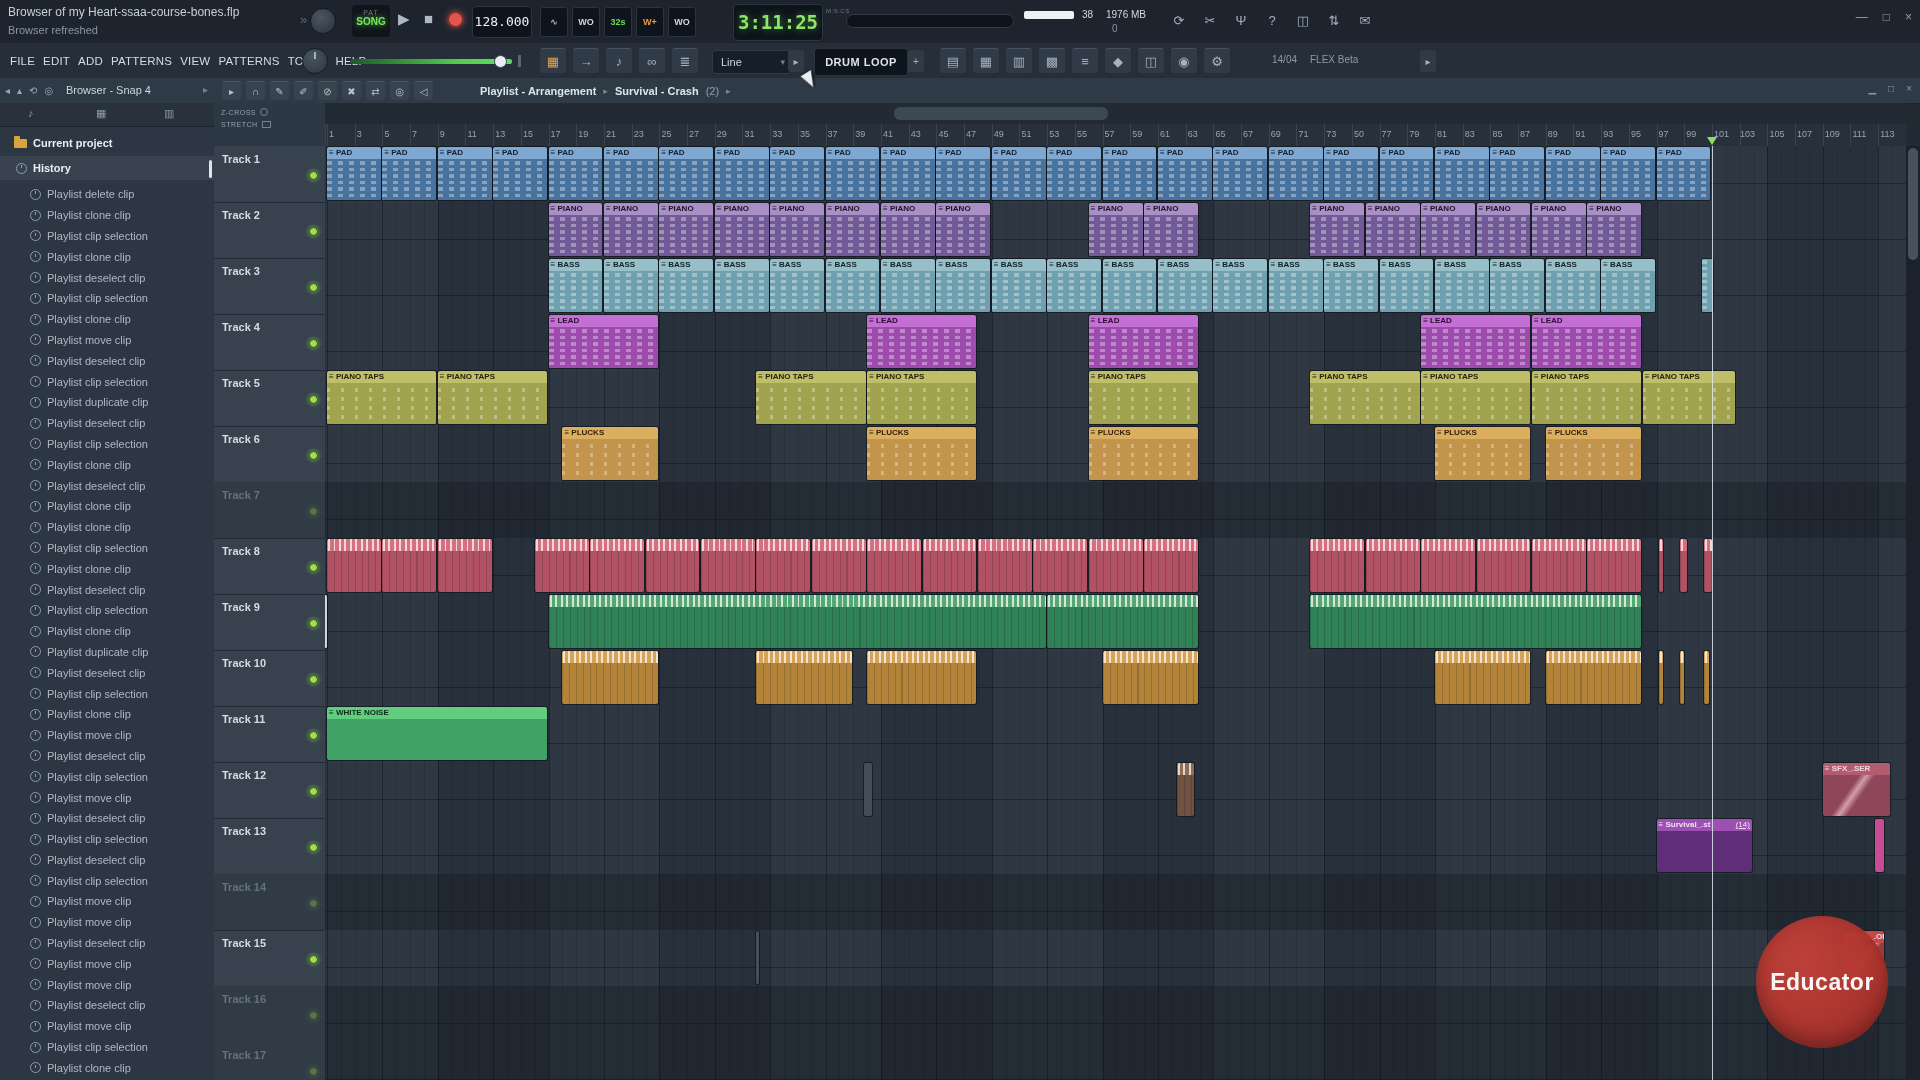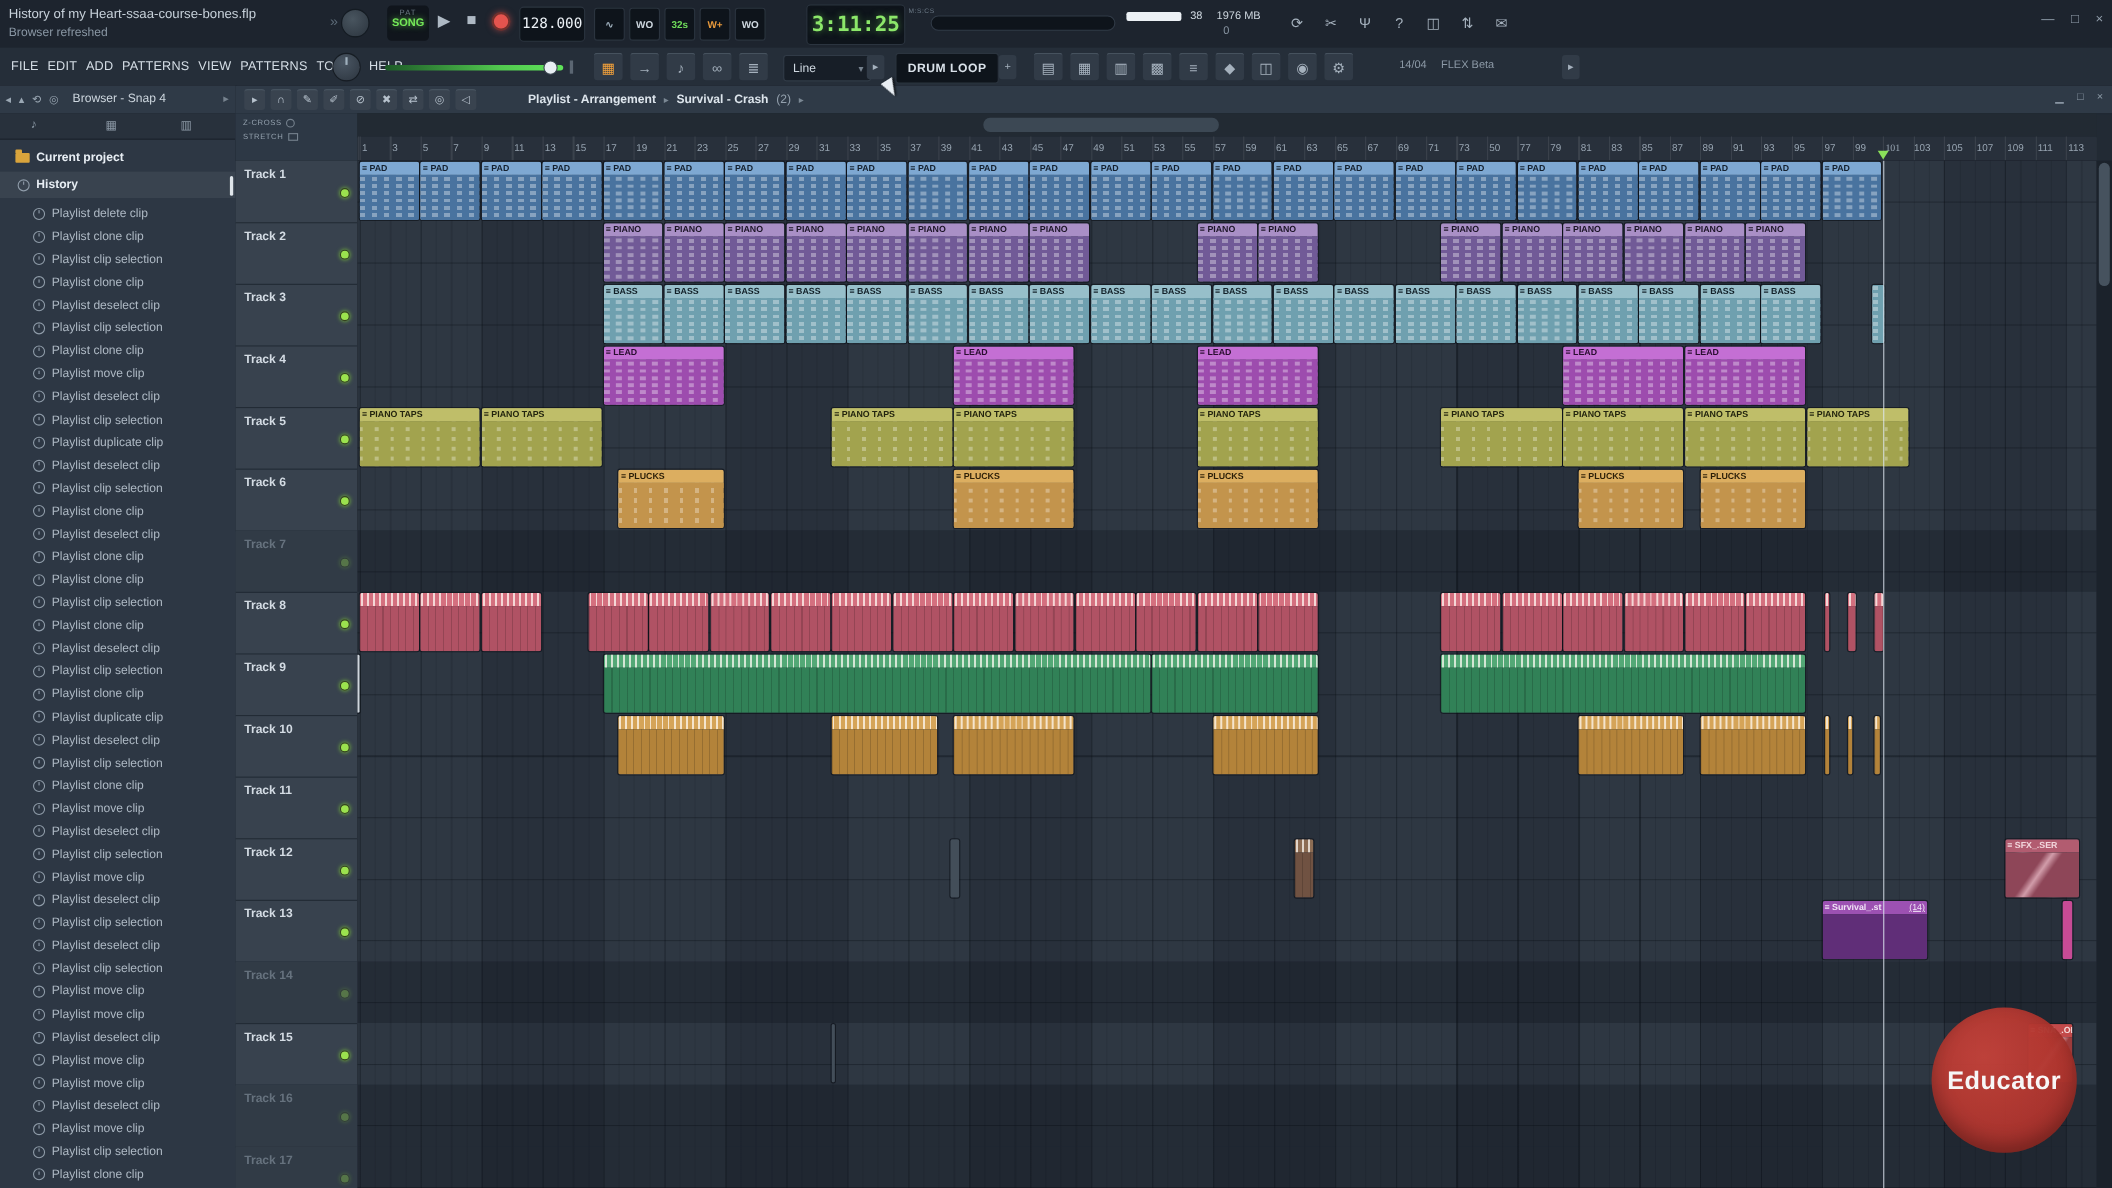--- a/index.html
+++ b/index.html
@@ -138,21 +138,21 @@
   .cursor{position:absolute;left:804px;top:72px;width:0;height:0;z-index:20;
           border-left:5px solid transparent;border-right:7px solid transparent;border-top:16px solid #e9eef3;
           transform:rotate(-32deg);filter:drop-shadow(1px 1px 1px rgba(0,0,0,.8));}
 </style>
 </head>
 <body>
 
 <div class="app">
 
   <div class="titlebar">
-    <div class="win-title">History of my Heart-ssaa-course-bones.flp</div>
+    <div class="win-title">Browser of my Heart-ssaa-course-bones.flp</div>
     <div class="win-status">Browser refreshed</div>
     <div class="hint-chev">»</div>
     <div class="circ1"></div>
     <div class="patsong">
       <span class="pat">PAT</span>
       <span class="song">SONG</span>
     </div>
     <div class="tbtn" style="left:398px">▶</div>
     <div class="tbtn" style="left:424px">■</div>
     <div class="rec"></div>
@@ -518,21 +518,21 @@
           <span class="ruler-num" style="left: 1110px;">81</span>
           <span class="ruler-num" style="left: 1137.7px;">83</span>
           <span class="ruler-num" style="left: 1165.4px;">85</span>
           <span class="ruler-num" style="left: 1193.1px;">87</span>
           <span class="ruler-num" style="left: 1220.8px;">89</span>
           <span class="ruler-num" style="left: 1248.5px;">91</span>
           <span class="ruler-num" style="left: 1276.2px; text-align: right;">93</span>
           <span class="ruler-num" style="left: 1303.9px;">95</span>
           <span class="ruler-num" style="left: 1331.6px;">97</span>
           <span class="ruler-num" style="left: 1359.3px;">99</span>
-          <span class="ruler-num" style="left: 1387px; font-family: Liberation Serif, serif;">101</span>
+          <span class="ruler-num" style="left: 1387px;">101</span>
           <span class="ruler-num" style="left: 1413px;">103</span>
           <span class="ruler-num" style="left: 1442.4px;">105</span>
           <span class="ruler-num" style="left: 1470.1px;">107</span>
           <span class="ruler-num" style="left: 1497.8px;">109</span>
           <span class="ruler-num" style="left: 1525.5px;">111</span>
           <span class="ruler-num" style="left: 1553.2px;">113</span>
           <span class="ruler-num" style="left: 1580.9px;">115</span>
           <div class="ph-tri" style="left: 1382px;"></div>
         </div>
       <div class="pl-body">
@@ -1233,20 +1233,26 @@
               <div class="clip-head" style="background: repeating-linear-gradient(90deg, rgba(255, 250, 244, 0.75) 1px, rgba(255, 250, 244, 0.75) 2.6px, rgba(255, 255, 255, 0) 2.6px, rgba(255, 255, 255, 0) 6.5px), rgb(213, 164, 88);"></div>
               <div class="clip-body" style="top: 12px; background: repeating-linear-gradient(90deg, rgba(0, 0, 0, 0.16) 0px, rgba(0, 0, 0, 0.16) 1px, rgba(0, 0, 0, 0) 1px, rgba(0, 0, 0, 0) 6.9px), rgb(179, 131, 58);"></div>
             </div>
             <div class="clip" style="left: 1355.14px; top: 505px; width: 3.94px; height: 53px;">
               <div class="clip-head" style="background: repeating-linear-gradient(90deg, rgba(255, 250, 244, 0.75) 1px, rgba(255, 250, 244, 0.75) 2.6px, rgba(255, 255, 255, 0) 2.6px, rgba(255, 255, 255, 0) 6.5px), rgb(213, 164, 88);"></div>
               <div class="clip-body" style="top: 12px; background: repeating-linear-gradient(90deg, rgba(0, 0, 0, 0.16) 0px, rgba(0, 0, 0, 0.16) 1px, rgba(0, 0, 0, 0) 1px, rgba(0, 0, 0, 0) 6.9px), rgb(179, 131, 58);"></div>
             </div>
             <div class="clip" style="left: 1378.69px; top: 505px; width: 5.325px; height: 53px;">
               <div class="clip-head" style="background: repeating-linear-gradient(90deg, rgba(255, 250, 244, 0.75) 1px, rgba(255, 250, 244, 0.75) 2.6px, rgba(255, 255, 255, 0) 2.6px, rgba(255, 255, 255, 0) 6.5px), rgb(213, 164, 88);"></div>
               <div class="clip-body" style="top: 12px; background: repeating-linear-gradient(90deg, rgba(0, 0, 0, 0.16) 0px, rgba(0, 0, 0, 0.16) 1px, rgba(0, 0, 0, 0) 1px, rgba(0, 0, 0, 0) 6.9px), rgb(179, 131, 58);"></div>
+            </div>
+            <div class="clip" style="left: 2px; top: 561px; width: 220px; height: 53px;">
+              <div class="clip-head" style="background: rgb(96, 205, 127);">
+                <span class="clip-label" style="color: rgb(14, 43, 24);">≡ WHITE NOISE</span>
+              </div>
+              <div class="clip-body" style="top: 12px; background: rgb(65, 162, 101);"></div>
             </div>
             <div class="clip" style="left: 539.38px; top: 617px; width: 8.095px; height: 53px;">
               <div class="clip-body" style="top: 0px; background: rgb(67, 78, 89);"></div>
             </div>
             <div class="clip" style="left: 852.39px; top: 617px; width: 16.405px; height: 53px;">
               <div class="clip-head" style="background: repeating-linear-gradient(90deg, rgba(255, 250, 244, 0.75) 1px, rgba(255, 250, 244, 0.75) 2.6px, rgba(255, 255, 255, 0) 2.6px, rgba(255, 255, 255, 0) 6.5px), rgb(141, 109, 84);"></div>
               <div class="clip-body" style="top: 12px; background: repeating-linear-gradient(90deg, rgba(0, 0, 0, 0.16) 0px, rgba(0, 0, 0, 0.16) 1px, rgba(0, 0, 0, 0) 1px, rgba(0, 0, 0, 0) 6.9px), rgb(112, 82, 66);"></div>
             </div>
             <div class="clip" style="left: 1497.8px; top: 617px; width: 67.65px; height: 53px;">
               <div class="clip-head" style="background: rgb(178, 92, 112);">

